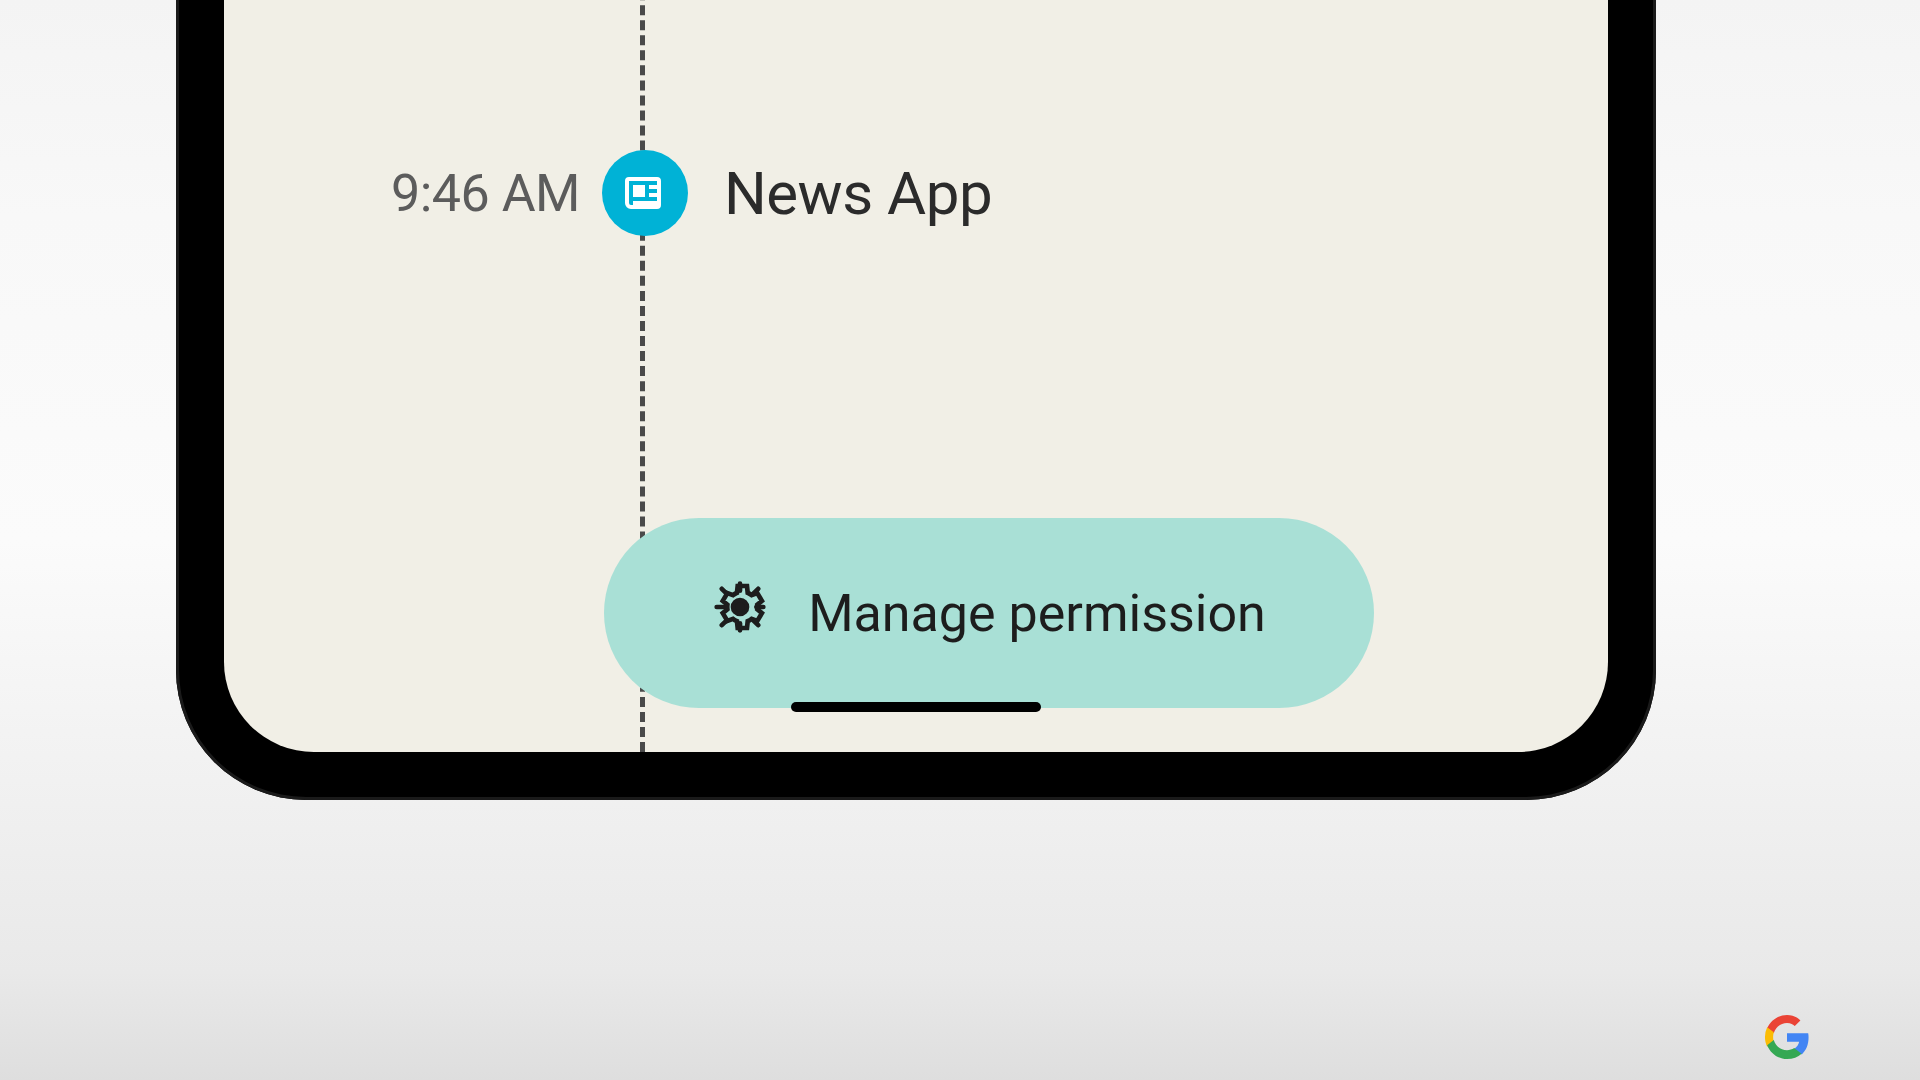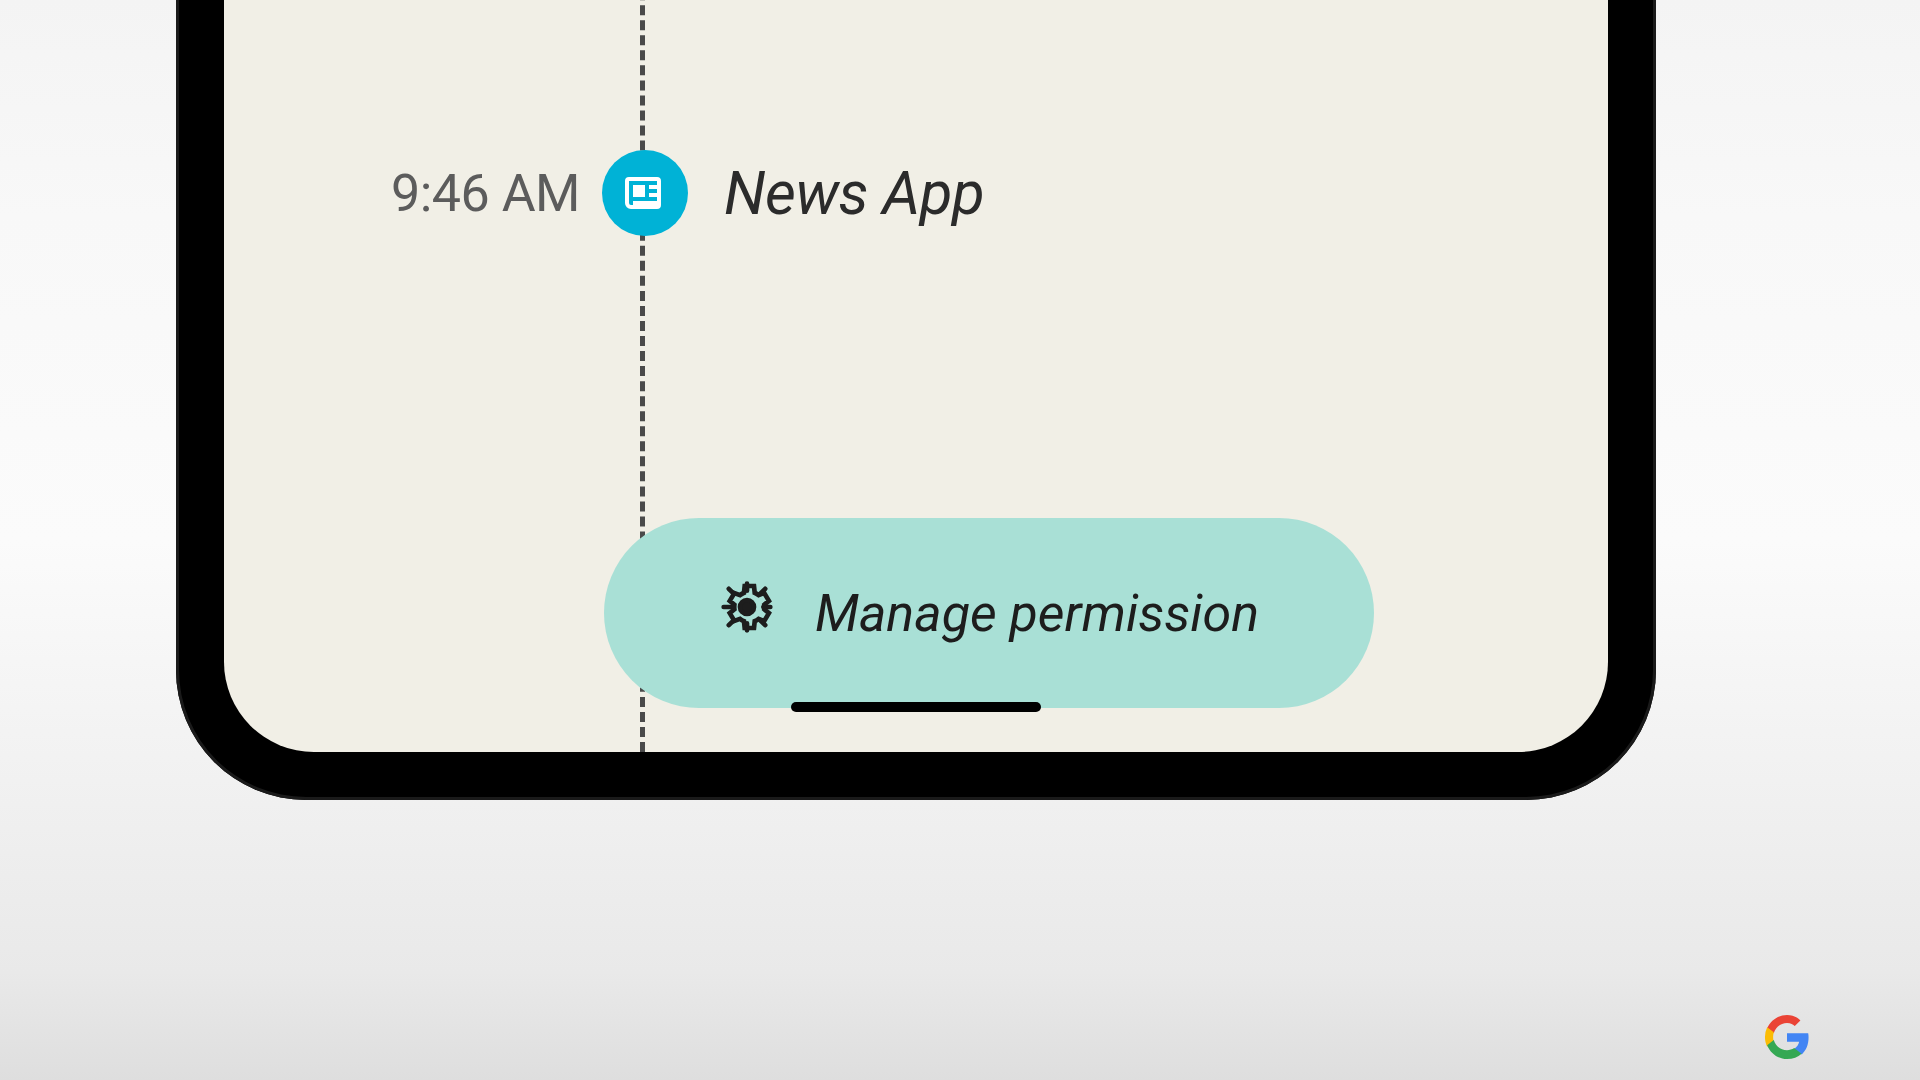--- a/index.html
+++ b/index.html
@@ -93,36 +93,34 @@
   }
   .row .dot svg { width: 48px; height: 48px; fill: #fff; }
   .row .label {
     position: absolute;
     left: 500px;
     top: 50%;
     transform: translateY(-50%);
     font-size: 60px;
     color: #2b2b2b;
     letter-spacing: -0.5px;
-    font-style: italic;
   }
 
   
   .chip {
     position: absolute;
     width: 770px;
     height: 190px;
     border-radius: 95px;
     display: flex;
     align-items: center;
     justify-content: center;
     gap: 40px;
     font-size: 54px;
     color: #1d1d1d;
-    font-style: italic;
   }
   .chip svg { width: 56px; height: 56px; }
   .chip-label { font-size: 52px; }
 
   
   .home-indicator {
     position: absolute;
     bottom: 40px;
     left: 50%;
     transform: translateX(-50%);

